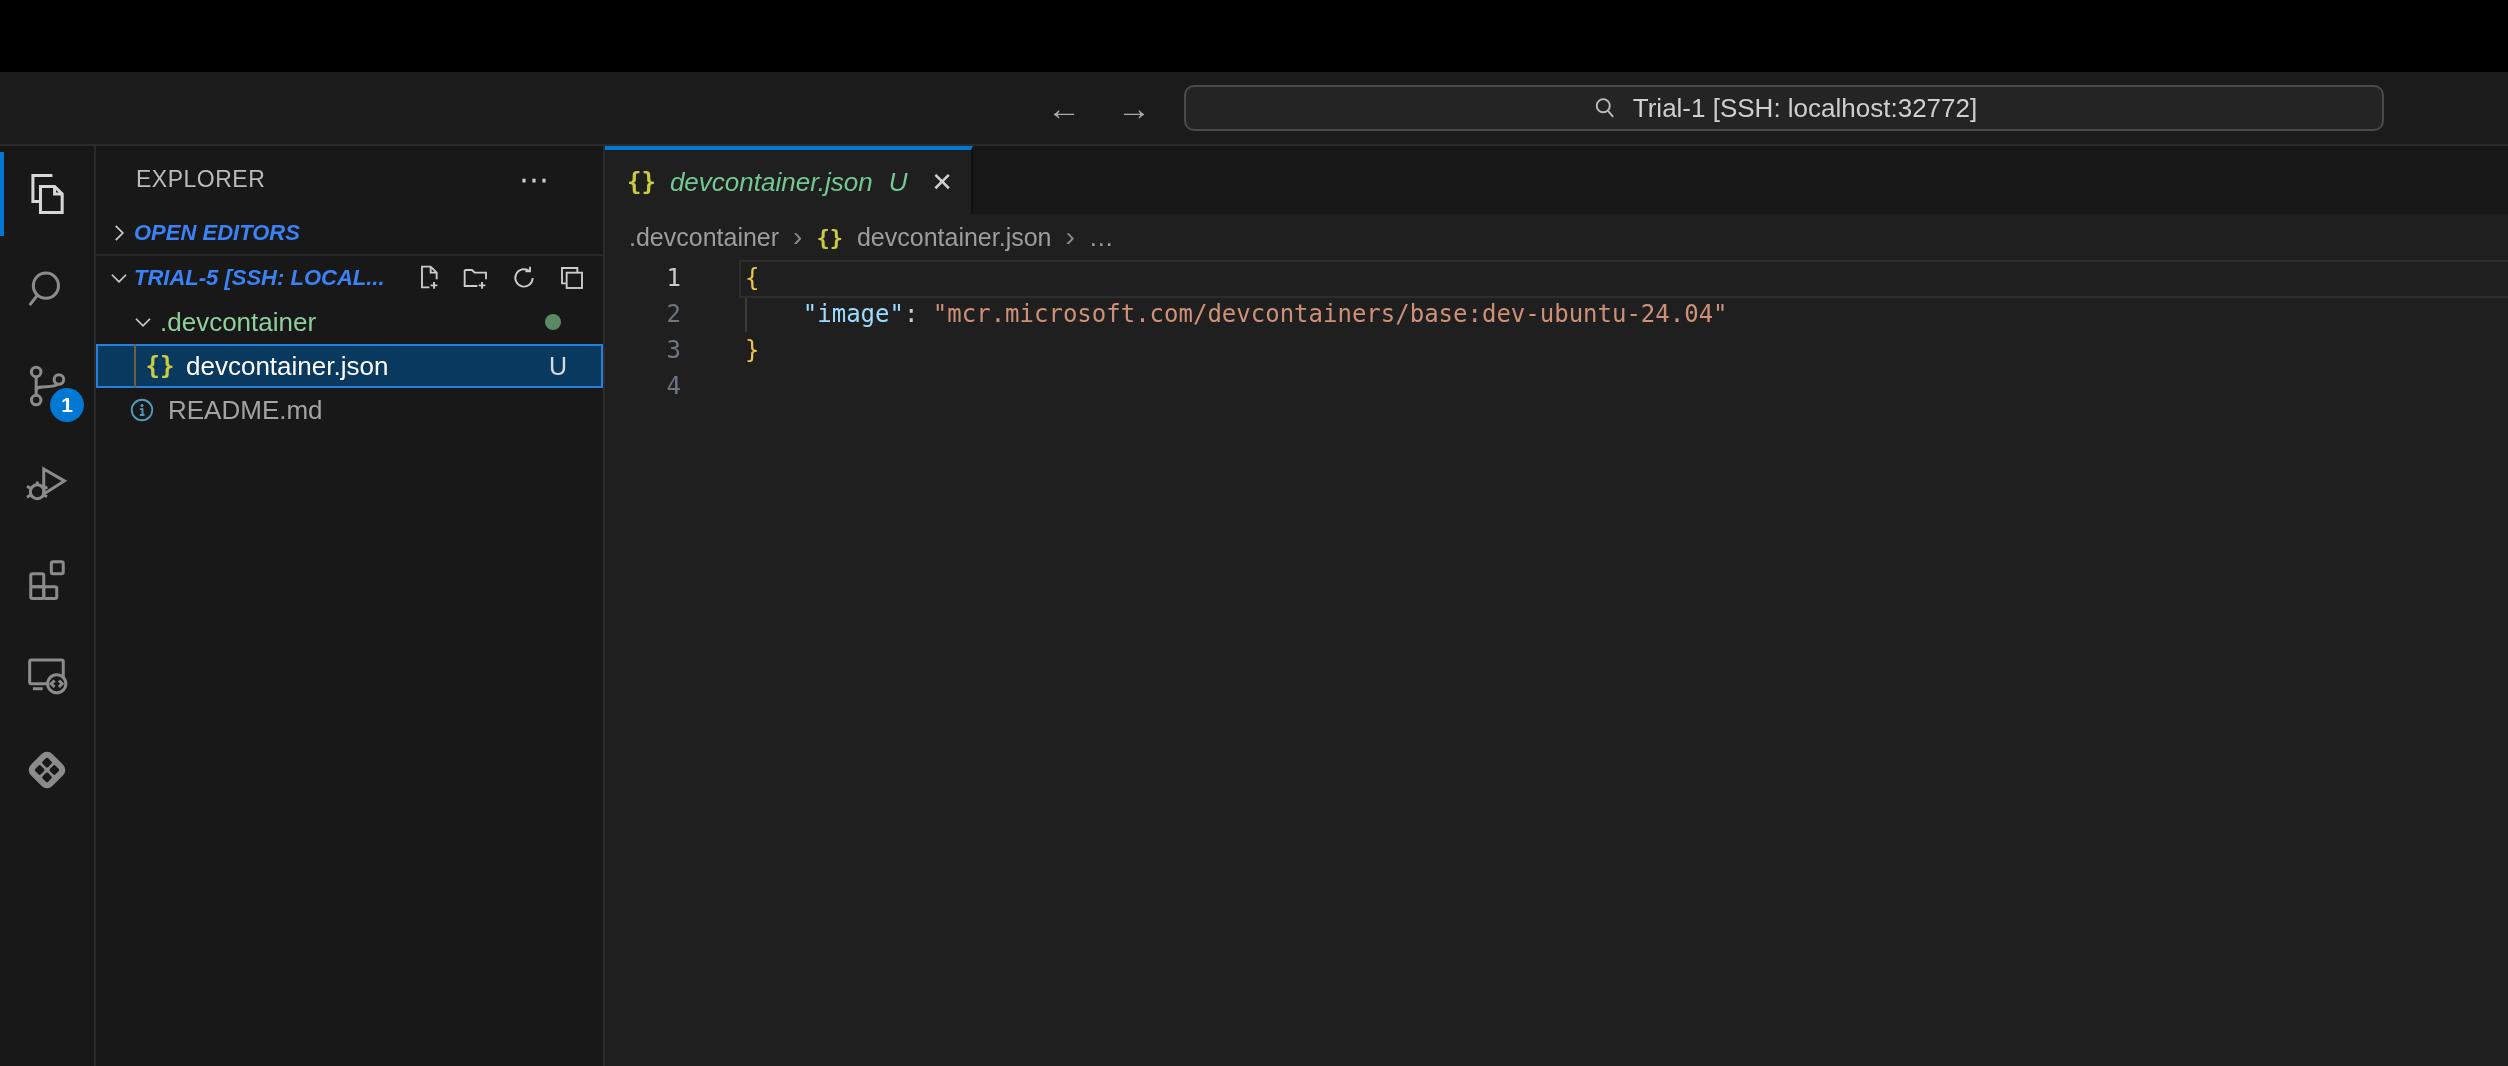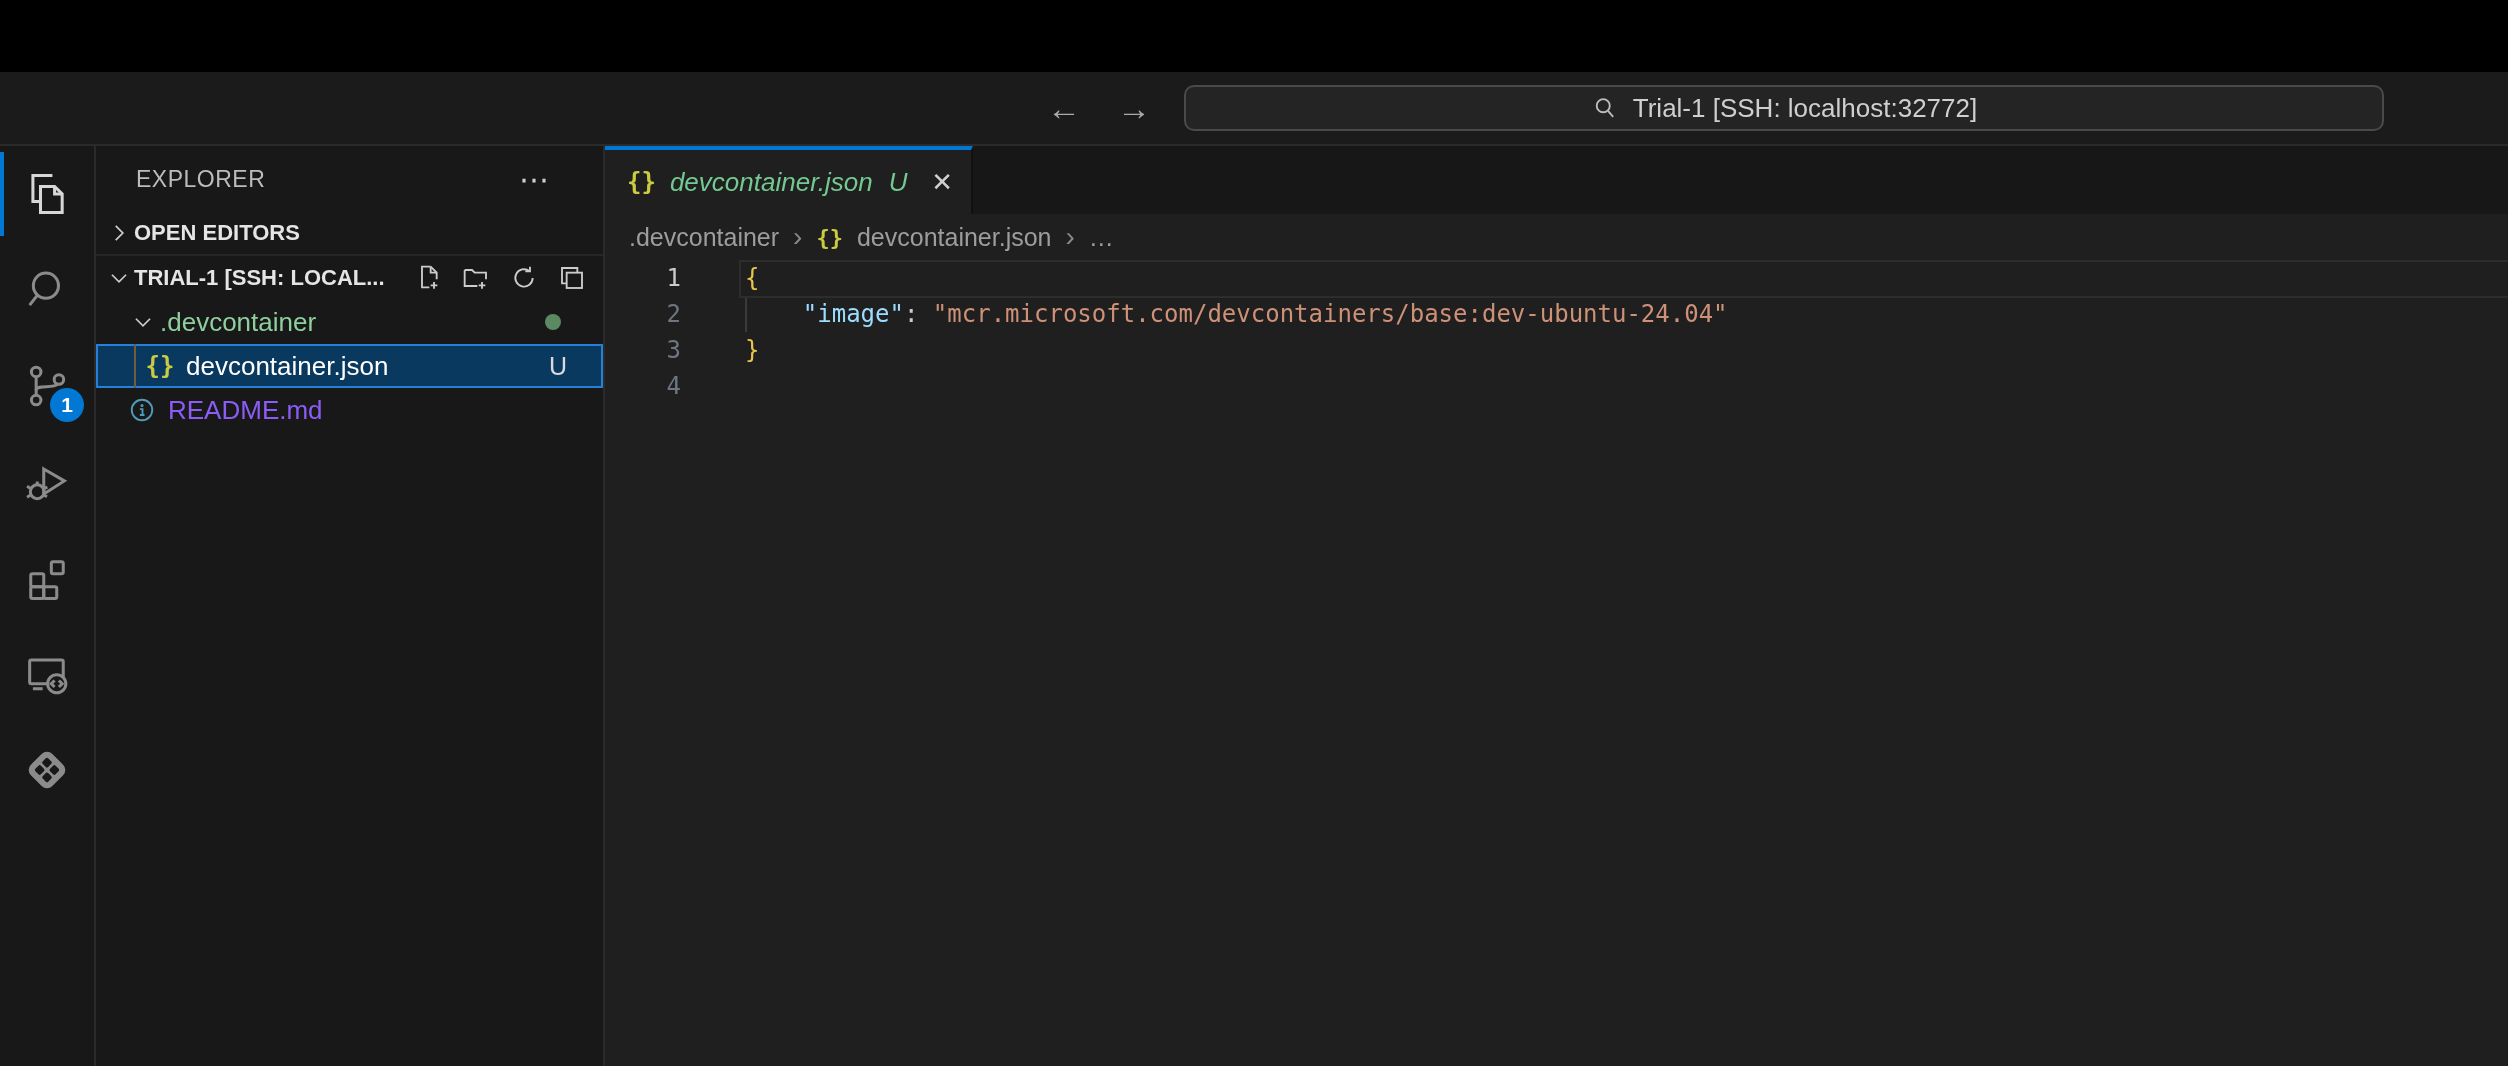--- a/index.html
+++ b/index.html
@@ -38,27 +38,27 @@
     position:absolute; right:10px; bottom:12px; width:34px; height:34px; border-radius:50%;
     background:#0078d4; color:#ffffff; font-size:21px; font-weight:bold;
     display:flex; align-items:center; justify-content:center;
   }
 
   
   .sidebar { width:509px; background:#181818; border-right:2px solid #2a2a2a; flex:none; font-size:26px; position:relative; }
   .sidebar-header { height:66px; display:flex; align-items:center; justify-content:space-between;
                     padding:0 52px 0 40px; color:#bcbcbc; font-size:23px; letter-spacing:0.5px;text-align:center; }
   .more-btn { color:#cccccc; font-size:30px; letter-spacing:2px; }
-  .section-row { height:44px; display:flex; align-items:center; font-weight:bold; font-size:22px; color:#e5e5e5; }
+  .section-row { height:44px; display:flex; align-items:center; font-weight:bold; font-size:22px; color:#3b82f6;font-style:italic; }
   .section-row .chev { width:30px; display:flex; justify-content:center; flex:none; }
   .oe-row { padding-left:8px; border-bottom:2px solid #262626; }
   .ws-row { padding-left:8px; }
   .ws-actions { margin-left:auto; display:flex; gap:10px; padding-right:12px; }
   .ws-action { width:38px; height:38px; display:flex; align-items:center; justify-content:center; border-radius:6px; }
-  .tree-row { height:44px; display:flex; align-items:center; position:relative; color:#8b5cf6; }
+  .tree-row { height:44px; display:flex; align-items:center; position:relative; color:#a3a3a3; }
   .tree-row .chev { width:34px; display:flex; justify-content:center; flex:none; }
   .tree-row .ficon { width:36px; display:flex; justify-content:center; flex:none; }
   .row-folder { padding-left:30px; color:#8fce9d; }
   .row-file-selected {
     padding-left:46px; background:#0a3960; color:#ffffff;
     outline:2px solid #2680d9; outline-offset:-2px;
   }
   .row-readme { padding-left:28px; }
   .json-glyph { font-family:"DejaVu Sans Mono", monospace; font-weight:bold; color:#cbcb41; font-size:24px; }
   .git-dot { width:16px; height:16px; border-radius:50%; background:#5b8a62; margin-left:auto; margin-right:42px; }
@@ -206,21 +206,21 @@
       </span>
       <span>OPEN EDITORS</span>
     </div>
 
     <div class="section-row ws-row">
       <span class="chev">
         <svg width="26" height="26" viewBox="0 0 24 24" fill="none" stroke="#cccccc" stroke-width="1.6">
           <path d="M5.5 9 L12 15.5 L18.5 9"></path>
         </svg>
       </span>
-      <span>TRIAL-1 [SSH: LOCAL...</span>
+      <span>TRIAL-5 [SSH: LOCAL...</span>
       <span class="ws-actions">
         <span class="ws-action">
           <svg width="32" height="32" viewBox="0 0 24 24" fill="none" stroke="#cccccc" stroke-width="1.4">
             <path d="M14 3.5 H7.5 V19 H13"></path>
             <path d="M14 3.5 L18.5 8 V13"></path>
             <path d="M14 3.5 V8 H18.5"></path>
             <path d="M16.5 15 V20 M14 17.5 H19"></path>
           </svg>
         </span>
         <span class="ws-action">

